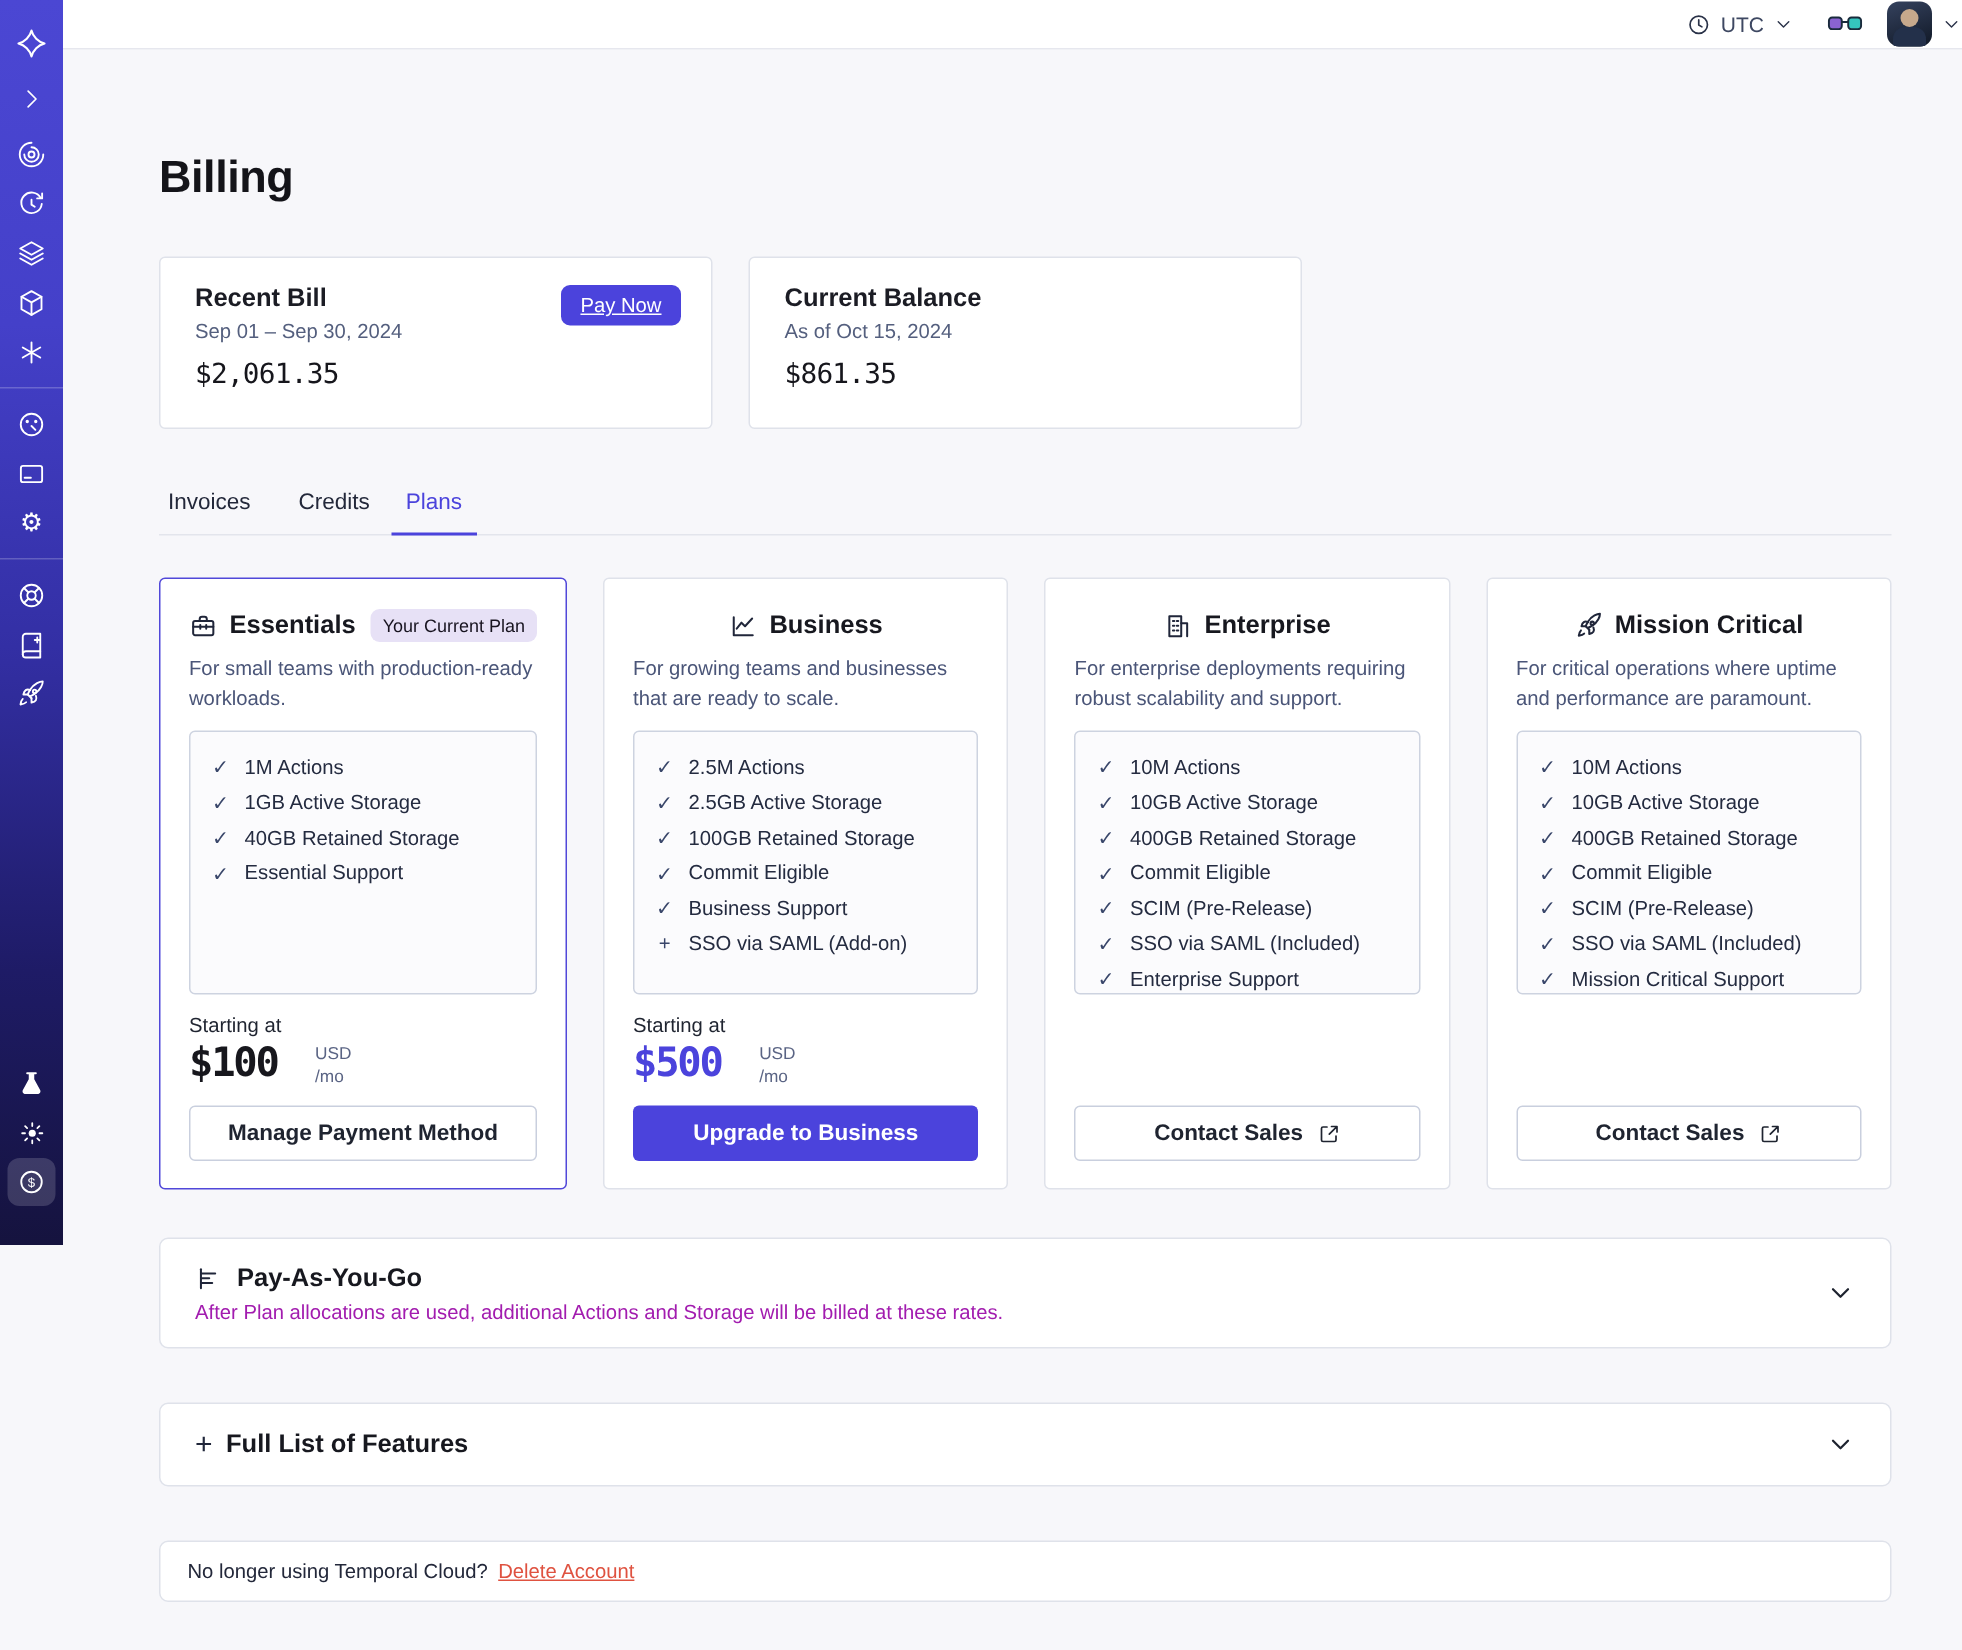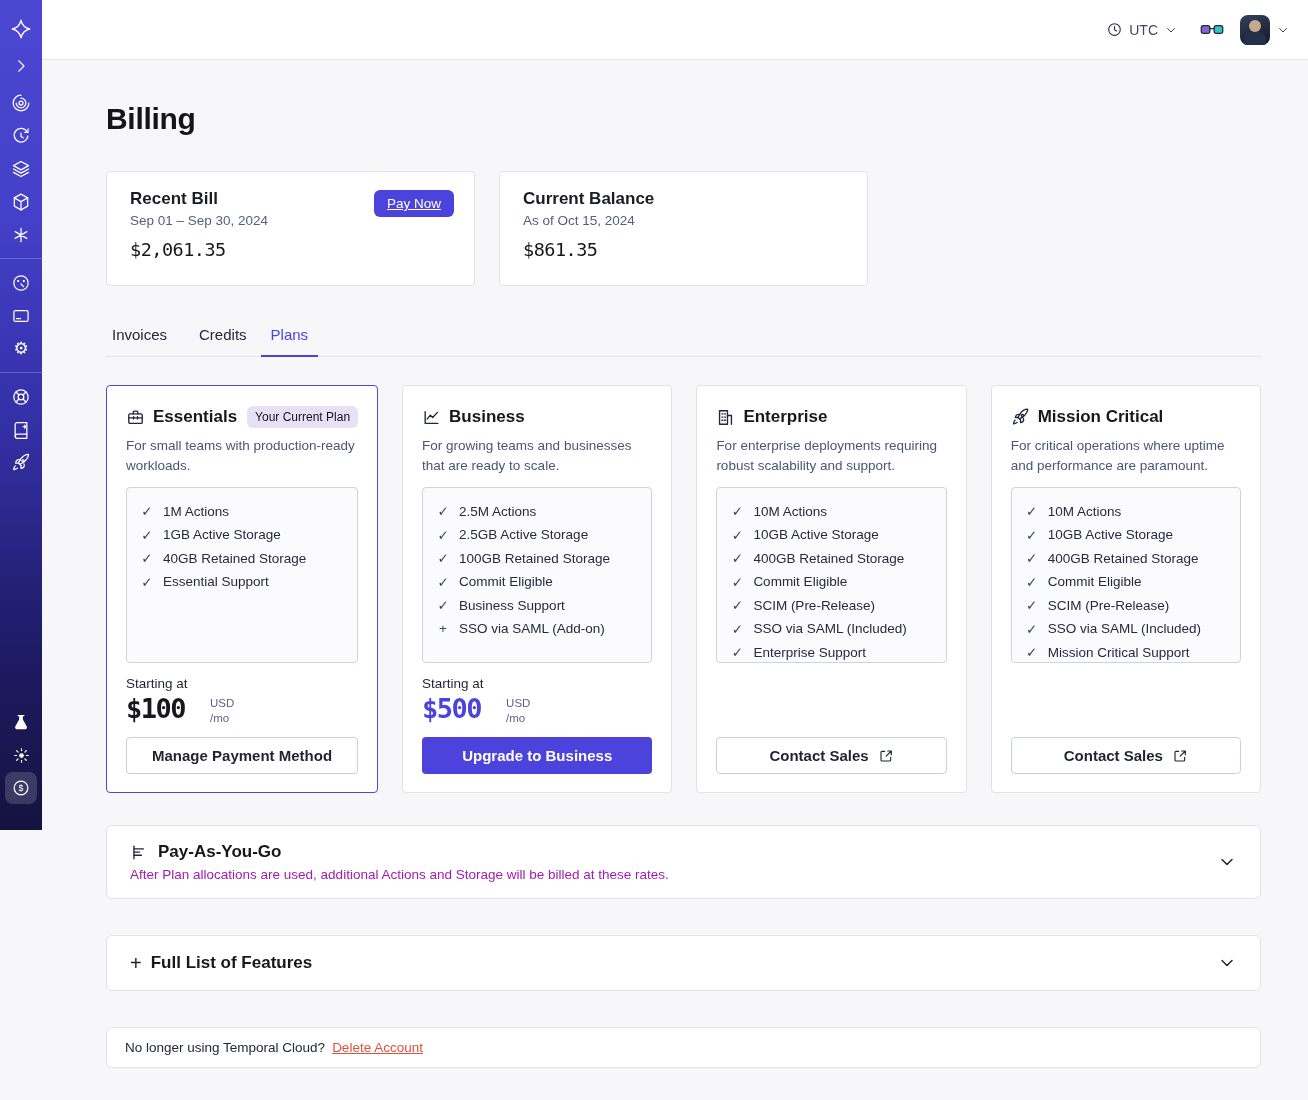--- a/index.html
+++ b/index.html
@@ -24,24 +24,23 @@
     border-radius:8px; cursor:pointer; flex:none;
   }
   .rail-btn svg { stroke:#fff; fill:none; stroke-width:1.5; stroke-linecap:round; stroke-linejoin:round; }
   .rail-div { width:42px; height:1px; background:rgba(255,255,255,0.22); margin:7px 0; flex:none; }
   .rail-spacer { flex:1; }
   .rail-btn.active { background:rgba(255,255,255,0.16); width:32px; height:32px; margin-bottom:14px; }
   .rail-gear { color:#fff; font-size:17px; line-height:1; }
 
   
   .topbar {
-    position:absolute; left:42px; right:0; top:0; height:60px;
+    position:absolute; left:42px; right:0; top:0; height:33px;
     background:#fff; border-bottom:1px solid #E6E7EE;
     display:flex; align-items:center; justify-content:flex-end; gap:16px;
-    padding-right:18px;
   }
   .tz { display:flex; align-items:center; gap:6px; cursor:pointer; }
   .tz-label { font-size:14px; color:#3E4862; }
   .tz svg, .chev svg { stroke:#2A3248; fill:none; stroke-width:1.6; stroke-linecap:round; stroke-linejoin:round; }
   .glasses { cursor:pointer; margin-left:6px; }
   .avatar-wrap { display:flex; align-items:center; gap:6px; cursor:pointer; }
   .avatar { width:30px; height:30px; border-radius:8px; overflow:hidden; background:linear-gradient(160deg,#35425e,#101826); position:relative; }
   .avatar::before { content:""; position:absolute; left:9px; top:5px; width:12px; height:12px; border-radius:50%; background:#c7a98c; }
   .avatar::after  { content:""; position:absolute; left:4px; top:17px; width:22px; height:14px; border-radius:8px 8px 0 0; background:#23304a; }
 
@@ -71,21 +70,21 @@
   .tab:first-child { padding-left:6px; padding-right:18px; }
   .tab.active { color:#4B43DC; font-weight:500; border-bottom:2px solid #4B43DC; margin-bottom:-1px; padding-left:10px; padding-right:10px; }
 
   
   .plans { display:grid; grid-template-columns:repeat(4, 1fr); gap:24px; margin-top:28px; }
   .plan {
     background:#fff; border:1px solid #DFE2EA; border-radius:4px; height:408px;
     padding:19px 19px 18px; display:flex; flex-direction:column;
   }
   .plan.current { border:1px solid #5148D9; }
-  .plan-head { display:flex; align-items:center; gap:8px; min-height:24px; }
+  .plan-head { display:flex; align-items:center; gap:8px; min-height:24px;justify-content:center; }
   .plan-head svg { stroke:#20263A; fill:none; stroke-width:1.7; stroke-linecap:round; stroke-linejoin:round; flex:none; }
   .plan-name { font-size:17px; font-weight:600; color:#17181F; white-space:nowrap; }
   .badge {
     background:#E7E1F6; color:#17131F; font-size:12px; padding:4px 8px; border-radius:6px;
     white-space:nowrap; margin-left:2px;
   }
   .plan-desc { font-size:13.5px; color:#4A5578; line-height:1.45; margin-top:7px; min-height:40px; }
   .featbox {
     margin-top:11px; height:176px; border:1px solid #CDD3E0; background:#FBFBFD; border-radius:4px;
     padding:15px 13px;

